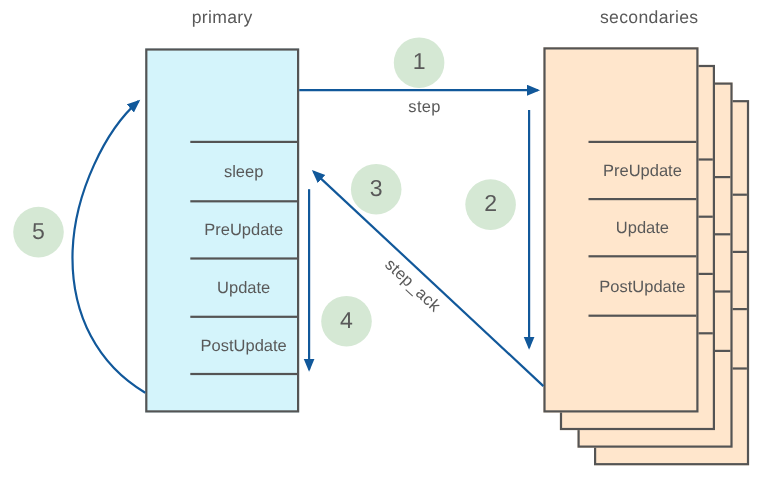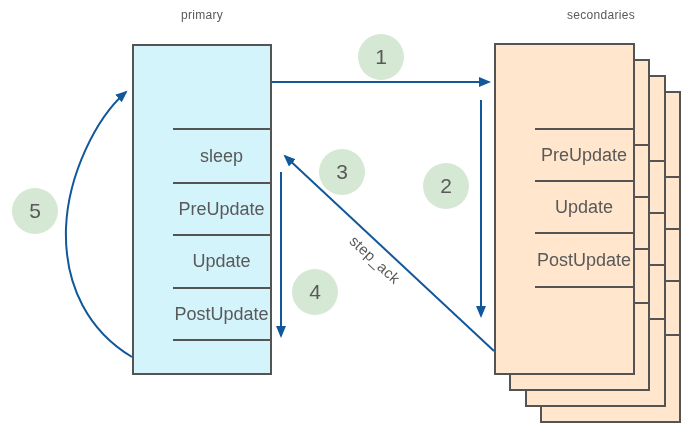--- a/index.html
+++ b/index.html
@@ -22,21 +22,21 @@
     box-sizing: border-box;
     display: flex;
     flex-direction: column;
   }
   .box .row {
     box-sizing: border-box;
     border-top: 2px solid #545454;
     display: flex;
     align-items: center;
     justify-content: center;
-    font-size: 18px;
+    font-size: 15px;
     color: #595959;
     overflow: hidden;
     white-space: nowrap;
     margin-left: 39px;
   }
   .box .row:first-child { border-top: none; }
 
   
   .pri { left: 132px; top: 44px; width: 140px; height: 331px; background: #d4f4fb; }
   .pri .r0 { height: 82px; }
@@ -54,21 +54,21 @@
   .sec .r3 { height: 54px; }
   .sec .r4 { flex: 1; }
   .sec.front { left: 494px; top: 43px; }
   .sec.back1 { left: 509px; top: 59px; }
   .sec.back2 { left: 525px; top: 75px; }
   .sec.back3 { left: 540px; top: 91px; }
 
   .box-title {
     position: absolute;
     top: 8px;
-    font-size: 12px;
+    font-size: 16px;
     color: #595959;
     text-align: center;
     letter-spacing: 0.3px;
   }
   .title-pri { left: 132px; width: 140px; }
   .title-sec { left: 494px; width: 141px; text-align: right; }
 
   .arrows {
     position: absolute;
     left: 0; top: 0;
@@ -155,20 +155,21 @@
         <path d="M0,0 L12,5 L0,10 Z" fill="#11589a"></path>
       </marker>
     </defs>
     <line x1="272" y1="82" x2="489" y2="82" stroke="#11589a" stroke-width="2" marker-end="url(#ah)"></line>
     <line x1="481" y1="100" x2="481" y2="316" stroke="#11589a" stroke-width="2" marker-end="url(#ah)"></line>
     <line x1="494" y1="351" x2="285" y2="156" stroke="#11589a" stroke-width="2" marker-end="url(#ah)"></line>
     <line x1="281" y1="172" x2="281" y2="336" stroke="#11589a" stroke-width="2" marker-end="url(#ah)"></line>
     <path d="M132,357 C90,332 64,287 66,228 C68,175 96,118 126,92" fill="none" stroke="#11589a" stroke-width="2" marker-end="url(#ah)"></path>
   </svg>
 
+  <div class="edge-label lbl-step">step</div>
   <div class="edge-label lbl-ack">step_ack</div>
 
   <div class="badge b1">1</div>
   <div class="badge b2">2</div>
   <div class="badge b3">3</div>
   <div class="badge b4">4</div>
   <div class="badge b5">5</div>
 
 </div>
 

